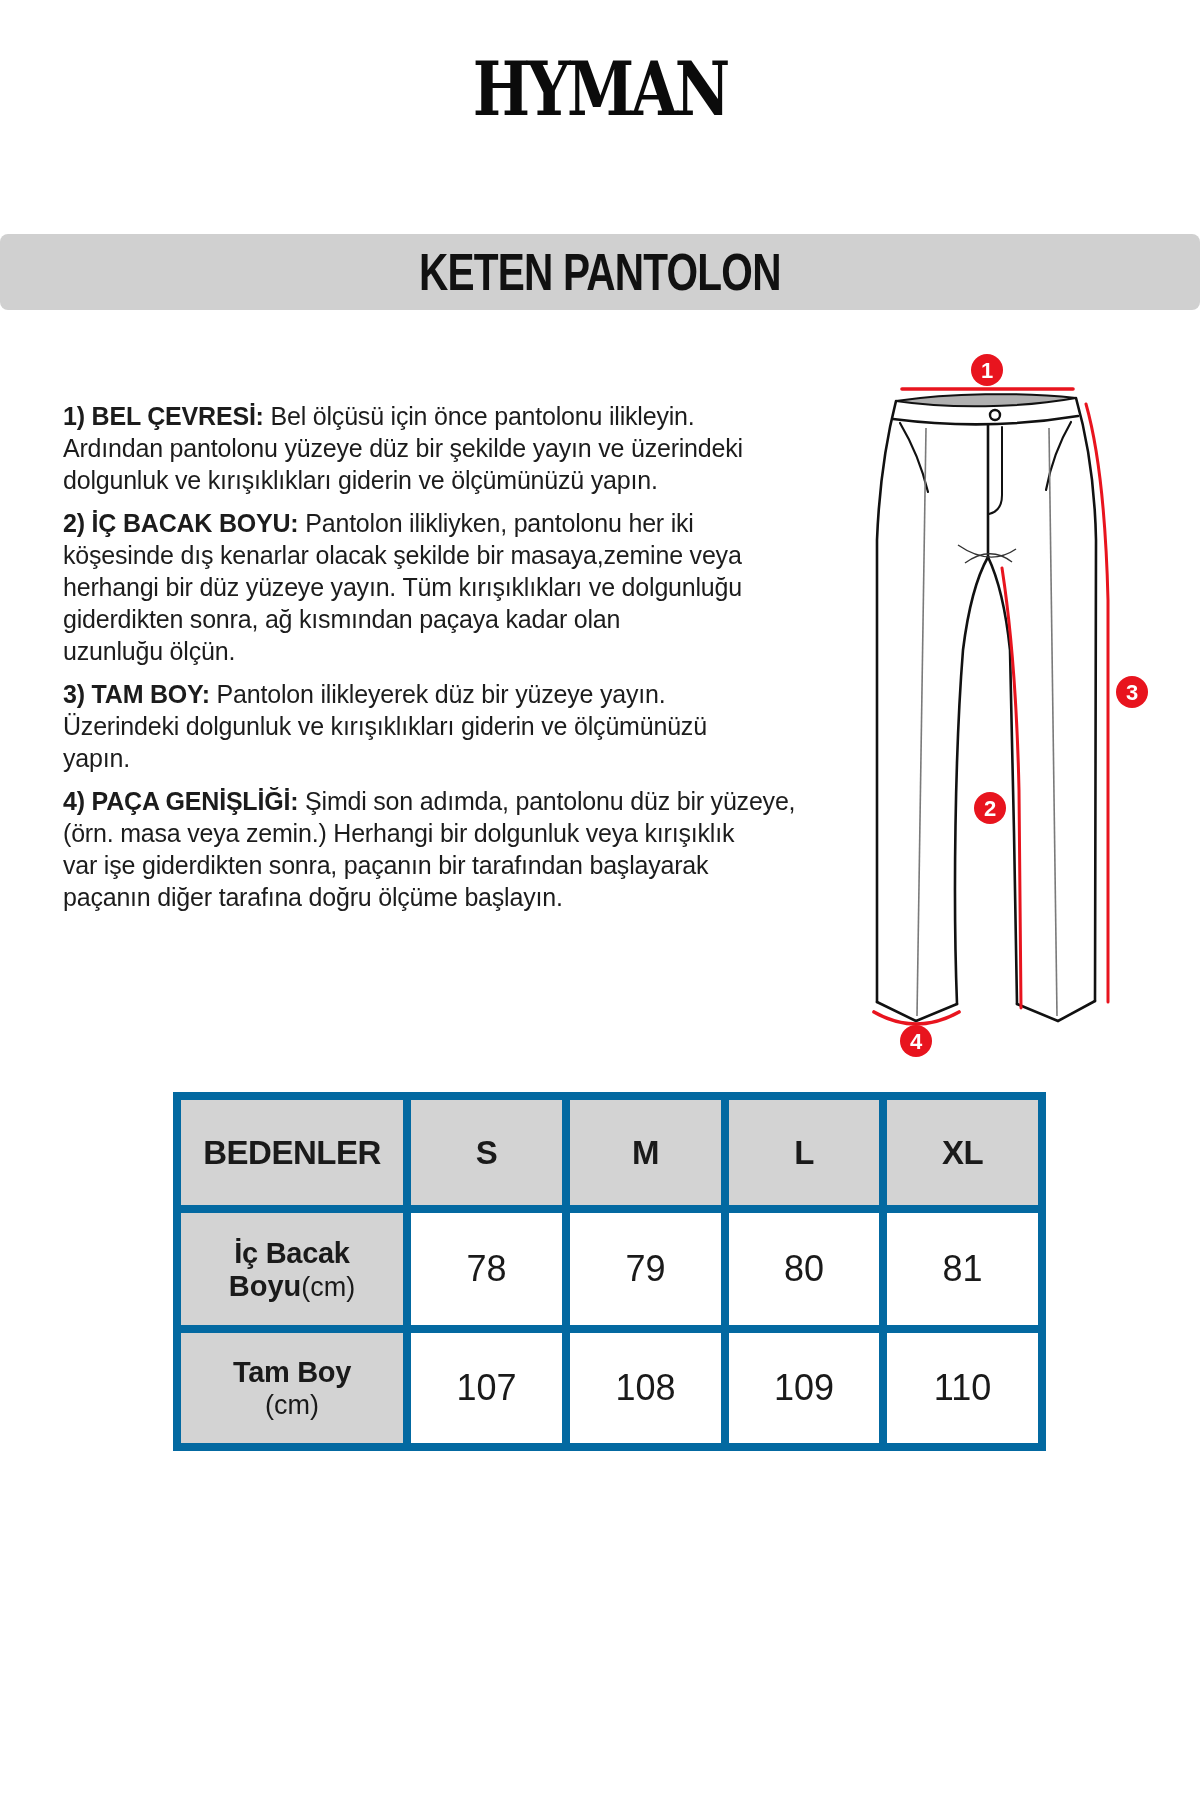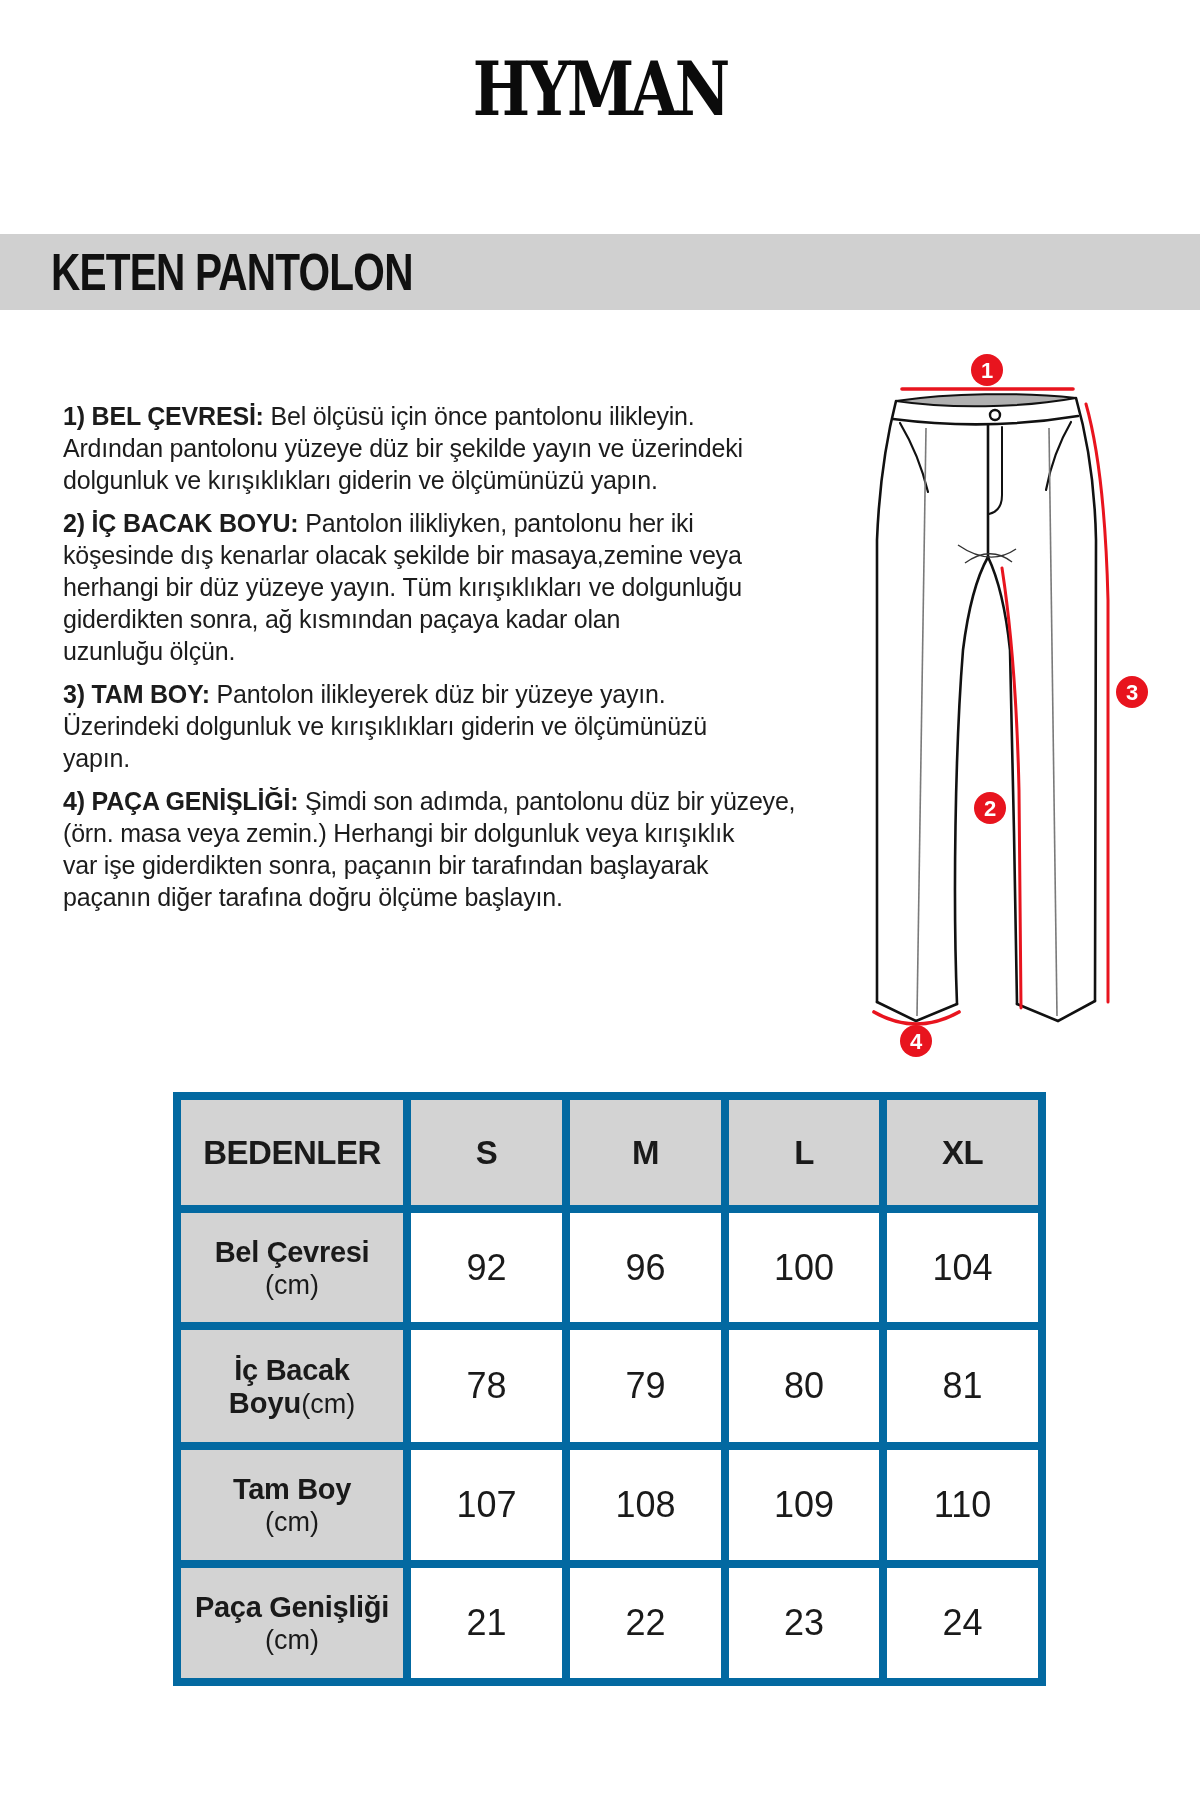--- a/index.html
+++ b/index.html
@@ -12,21 +12,21 @@
              font-size:74px;line-height:1;letter-spacing:-4px;transform:scaleX(.82);color:#0b0b0b;}
 
   
   .bar-black{position:absolute;top:133px;left:0;width:100%;height:80px;background:#000;
              display:flex;align-items:center;justify-content:center;}
   .bar-black span{display:inline-block;color:#fff;font-size:40px;font-weight:400;
                   letter-spacing:14px;padding-left:14px;transform:scaleX(.85);}
 
   
   .bar-gray{position:absolute;top:234px;left:0;width:100%;height:76px;background:#d0d0d0;
-            display:flex;align-items:center;justify-content:flex-start;}
+            display:flex;align-items:center;justify-content:center;border-radius:8px;}
   .bar-gray span{display:inline-block;font-size:52px;font-weight:700;letter-spacing:-1px;
                  transform:scaleX(.78);color:#111;}
 
   
   .instructions{position:absolute;left:55px;top:400px;width:790px;}
   .howto-title{font-size:33px;font-weight:700;margin:0 0 20px 0;letter-spacing:-.5px;color:#161616;}
   .step{font-size:25px;line-height:32px;margin:0 0 11px 8px;white-space:pre-line;
         letter-spacing:-.2px;color:#1c1c1c;}
   .step b{font-weight:700;}
 
@@ -137,56 +137,36 @@
     <thead>
       <tr style="height:113px" id="size-table-head">
           <th class="hdr">BEDENLER</th>
           <th class="hdr">S</th>
           <th class="hdr">M</th>
           <th class="hdr">L</th>
           <th class="hdr">XL</th>
         </tr>
     </thead>
     <tbody id="size-table-body">
-        <tr style="height: 117px;">
-          <th class="rowlbl">
-            <div class="l1">Bel Çevresi</div>
-            <div class="l2">(cm)</div>
-          </th>
-          <td class="val">92</td>
-          <td class="val">96</td>
-          <td class="val">100</td>
-          <td class="val">104</td>
-        </tr>
         <tr style="height: 120px;">
           <th class="rowlbl">
             <div class="l1">İç Bacak</div>
             <div class="l2"><b>Boyu</b>(cm)</div>
           </th>
           <td class="val">78</td>
           <td class="val">79</td>
           <td class="val">80</td>
           <td class="val">81</td>
         </tr>
         <tr style="height: 118px;">
           <th class="rowlbl">
             <div class="l1">Tam Boy</div>
             <div class="l2">(cm)</div>
           </th>
           <td class="val">107</td>
           <td class="val">108</td>
           <td class="val">109</td>
           <td class="val">110</td>
         </tr>
-        <tr style="height: 118px;">
-          <th class="rowlbl">
-            <div class="l1">Paça Genişliği</div>
-            <div class="l2">(cm)</div>
-          </th>
-          <td class="val">21</td>
-          <td class="val">22</td>
-          <td class="val">23</td>
-          <td class="val">24</td>
-        </tr>
       </tbody>
   </table>
 
 </div>
 
 </body></html>

